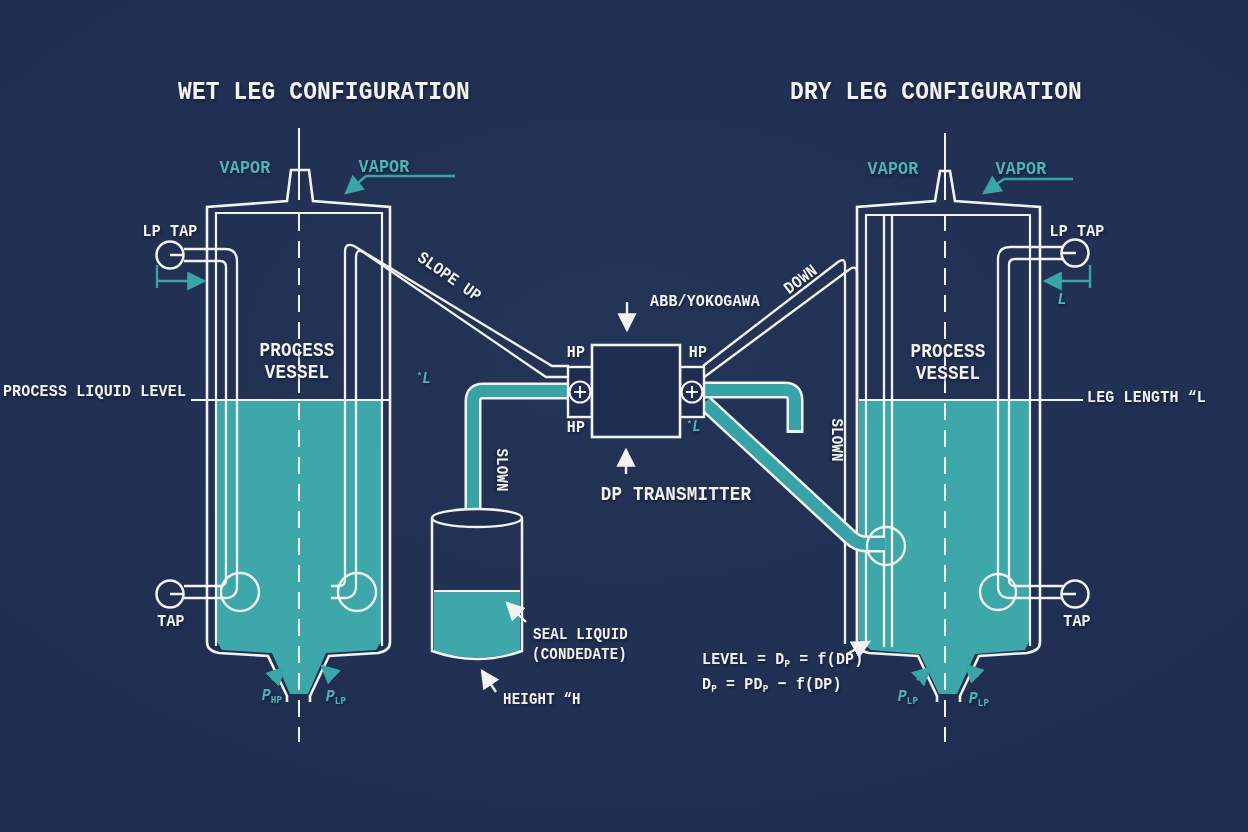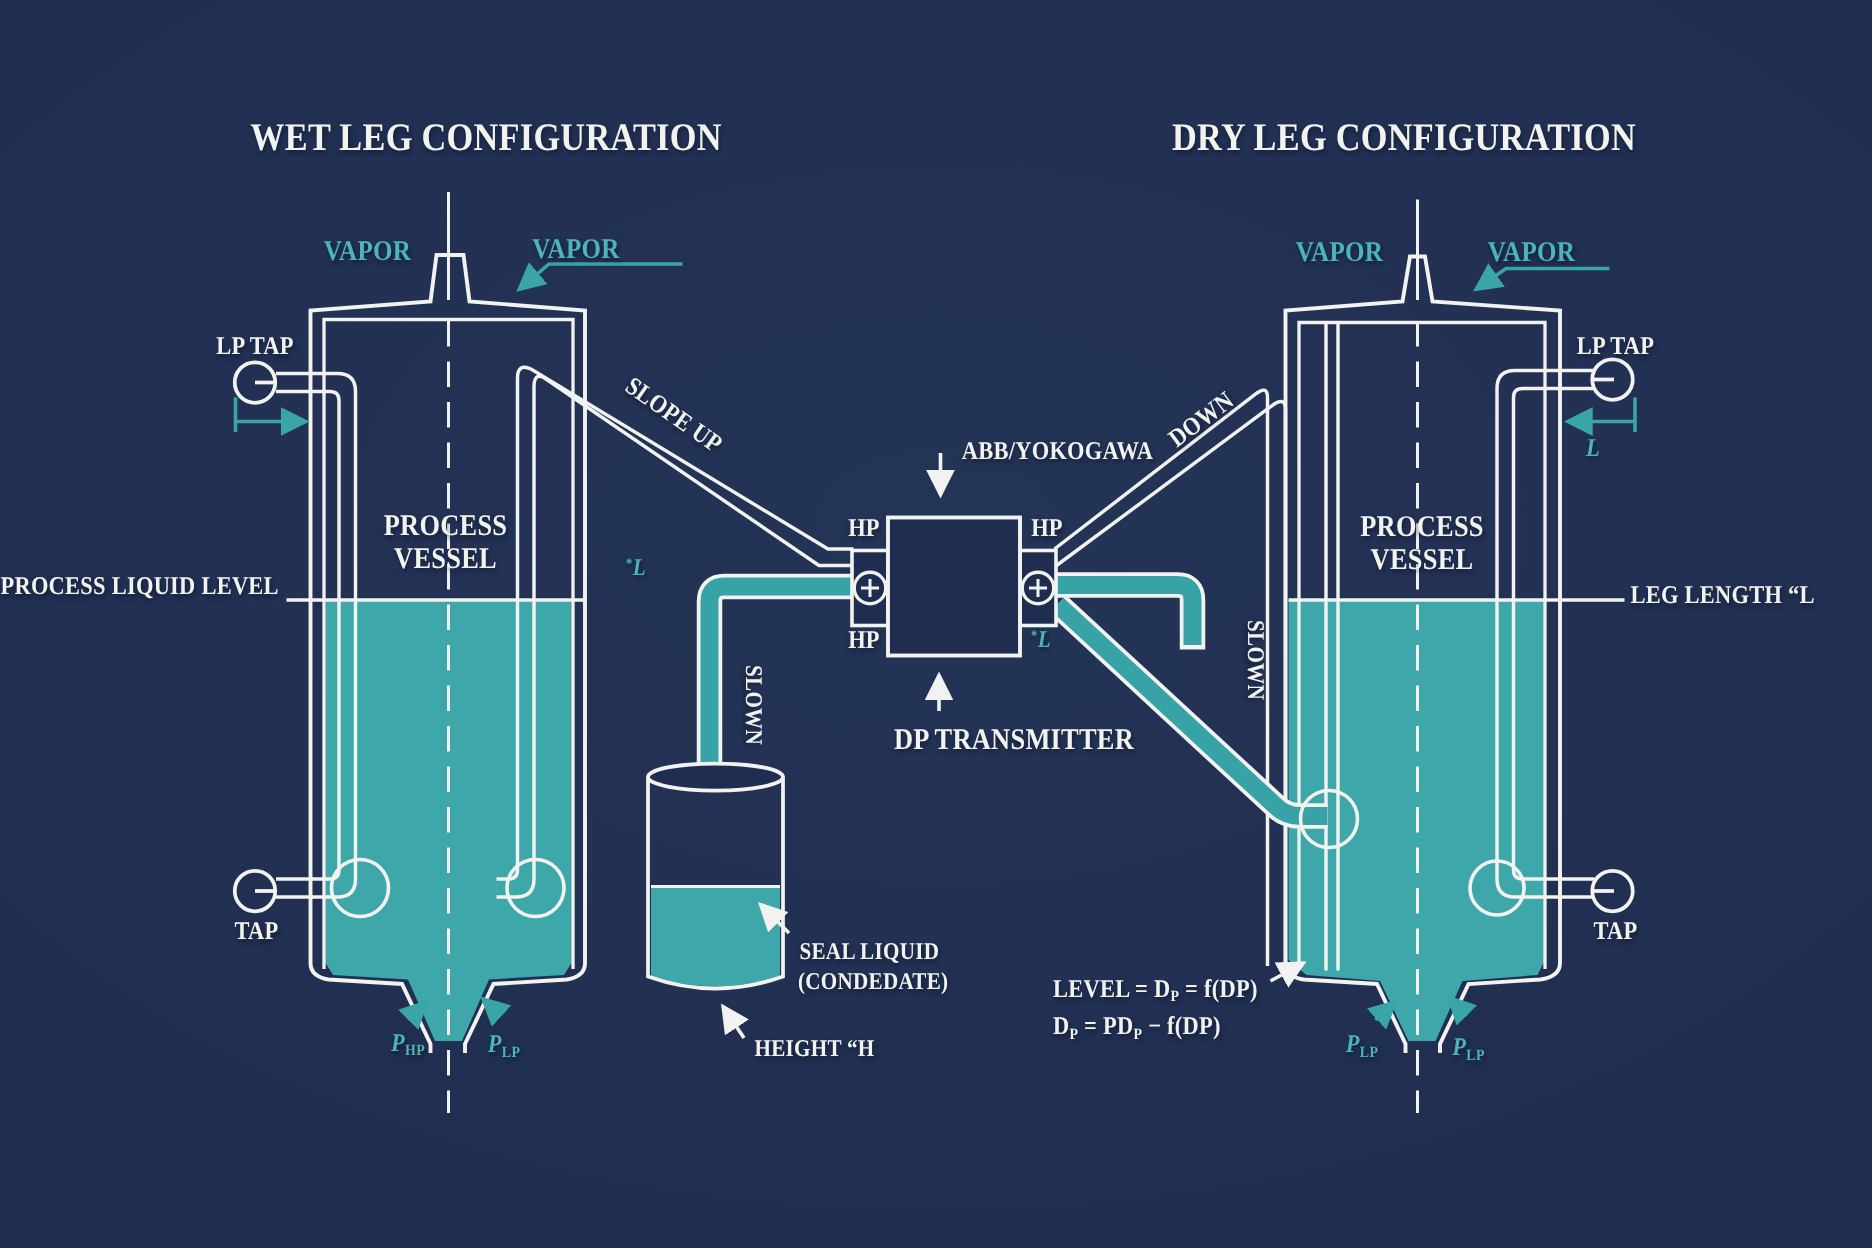--- a/index.html
+++ b/index.html
@@ -1,19 +1,19 @@
 <!DOCTYPE html>
 <html><head>
 <meta charset="utf-8">
 <style>
   html,body{margin:0;padding:0;}
   .stage{
     position:relative; width:1248px; height:832px; overflow:hidden;
     background:radial-gradient(130% 120% at 50% 42%, #243457 0%, #1f2d50 55%, #1a2745 100%);
-    font-family:Liberation Serif, serif;
+    font-family:Liberation Mono, monospace;
   }
   .layer{position:absolute; inset:0;}
   .lbl{
     position:absolute; font-weight:700; color:#f2f3ef; white-space:nowrap;
     text-shadow:1px 2px 3px rgba(8,14,30,.5);
     transform:translate(-50%,-50%) scaleX(.88);
     letter-spacing:.2px;
   }
   .teal{color:#4db5b4;}
   .la{transform:translateY(-50%) scaleX(.88); transform-origin:left center;}

